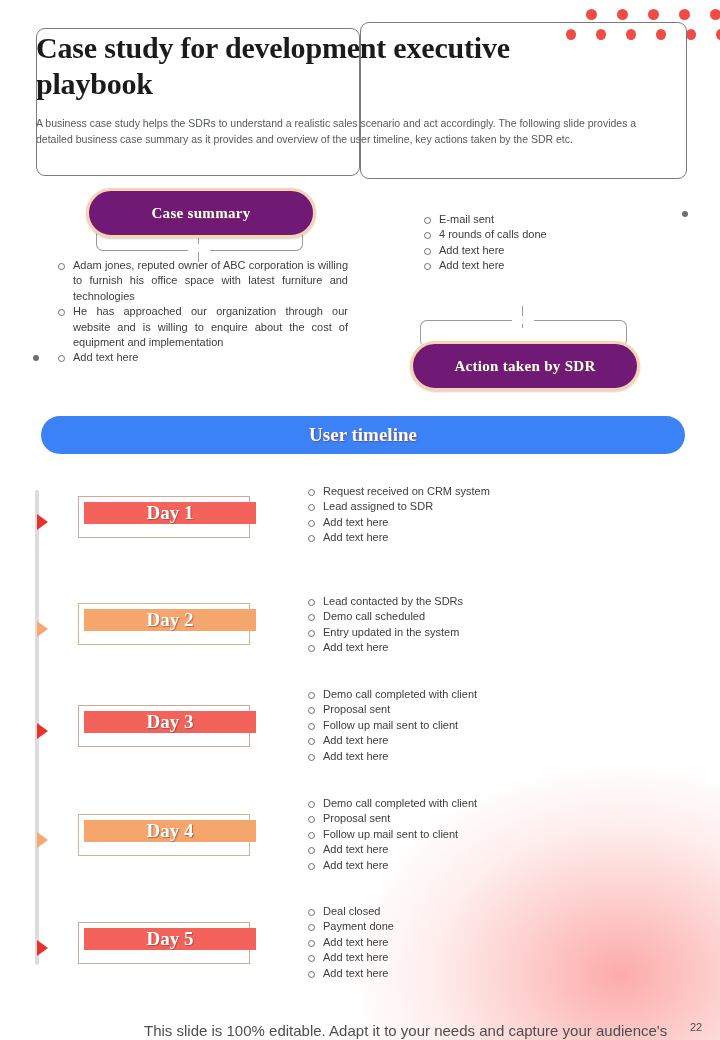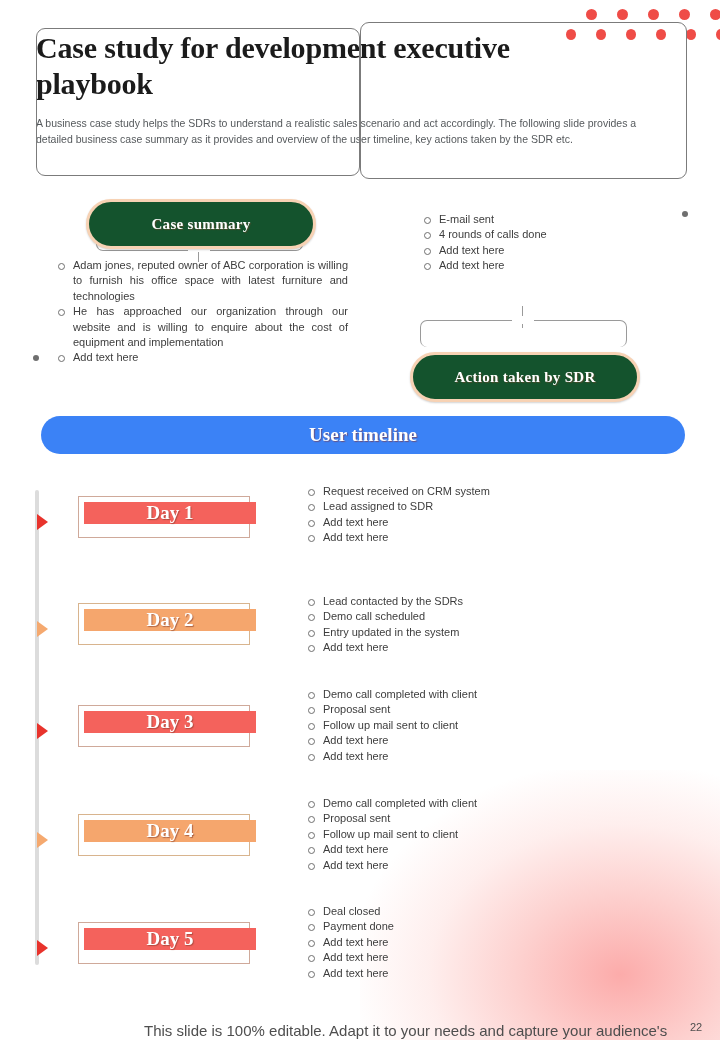--- a/index.html
+++ b/index.html
@@ -38,23 +38,22 @@
   }
   .bracket.left{left:36px;top:28px;width:322px;height:146px;border-radius:9px;}
   .bracket.right{left:360px;top:22px;width:325px;height:155px;border-radius:9px;}
   .endcap{position:absolute;width:6px;height:6px;border-radius:50%;background:#6f6f6f;}
 
   .cutout{position:absolute;background:#ffffff;}
 
   .pill{
     position:absolute;display:flex;align-items:center;justify-content:center;
     border-radius:26px;border:3px solid #f7d2b4;
-    background:#14532d;
+    background:#701a75;
     box-shadow:0 1px 2px rgba(0,0,0,0.18);
-    margin-top:11px;
   }
   .pill span{
     font-family:"Liberation Serif", serif;font-weight:bold;color:#ffffff;
     font-size:15px;letter-spacing:.3px;
     text-shadow:1px 1px 1px rgba(120,70,40,.55);
   }
   .pill.case{left:86px;top:188px;width:224px;height:44px;}
   .pill.action{left:410px;top:341px;width:224px;height:44px;}
 
   .subbracket{

